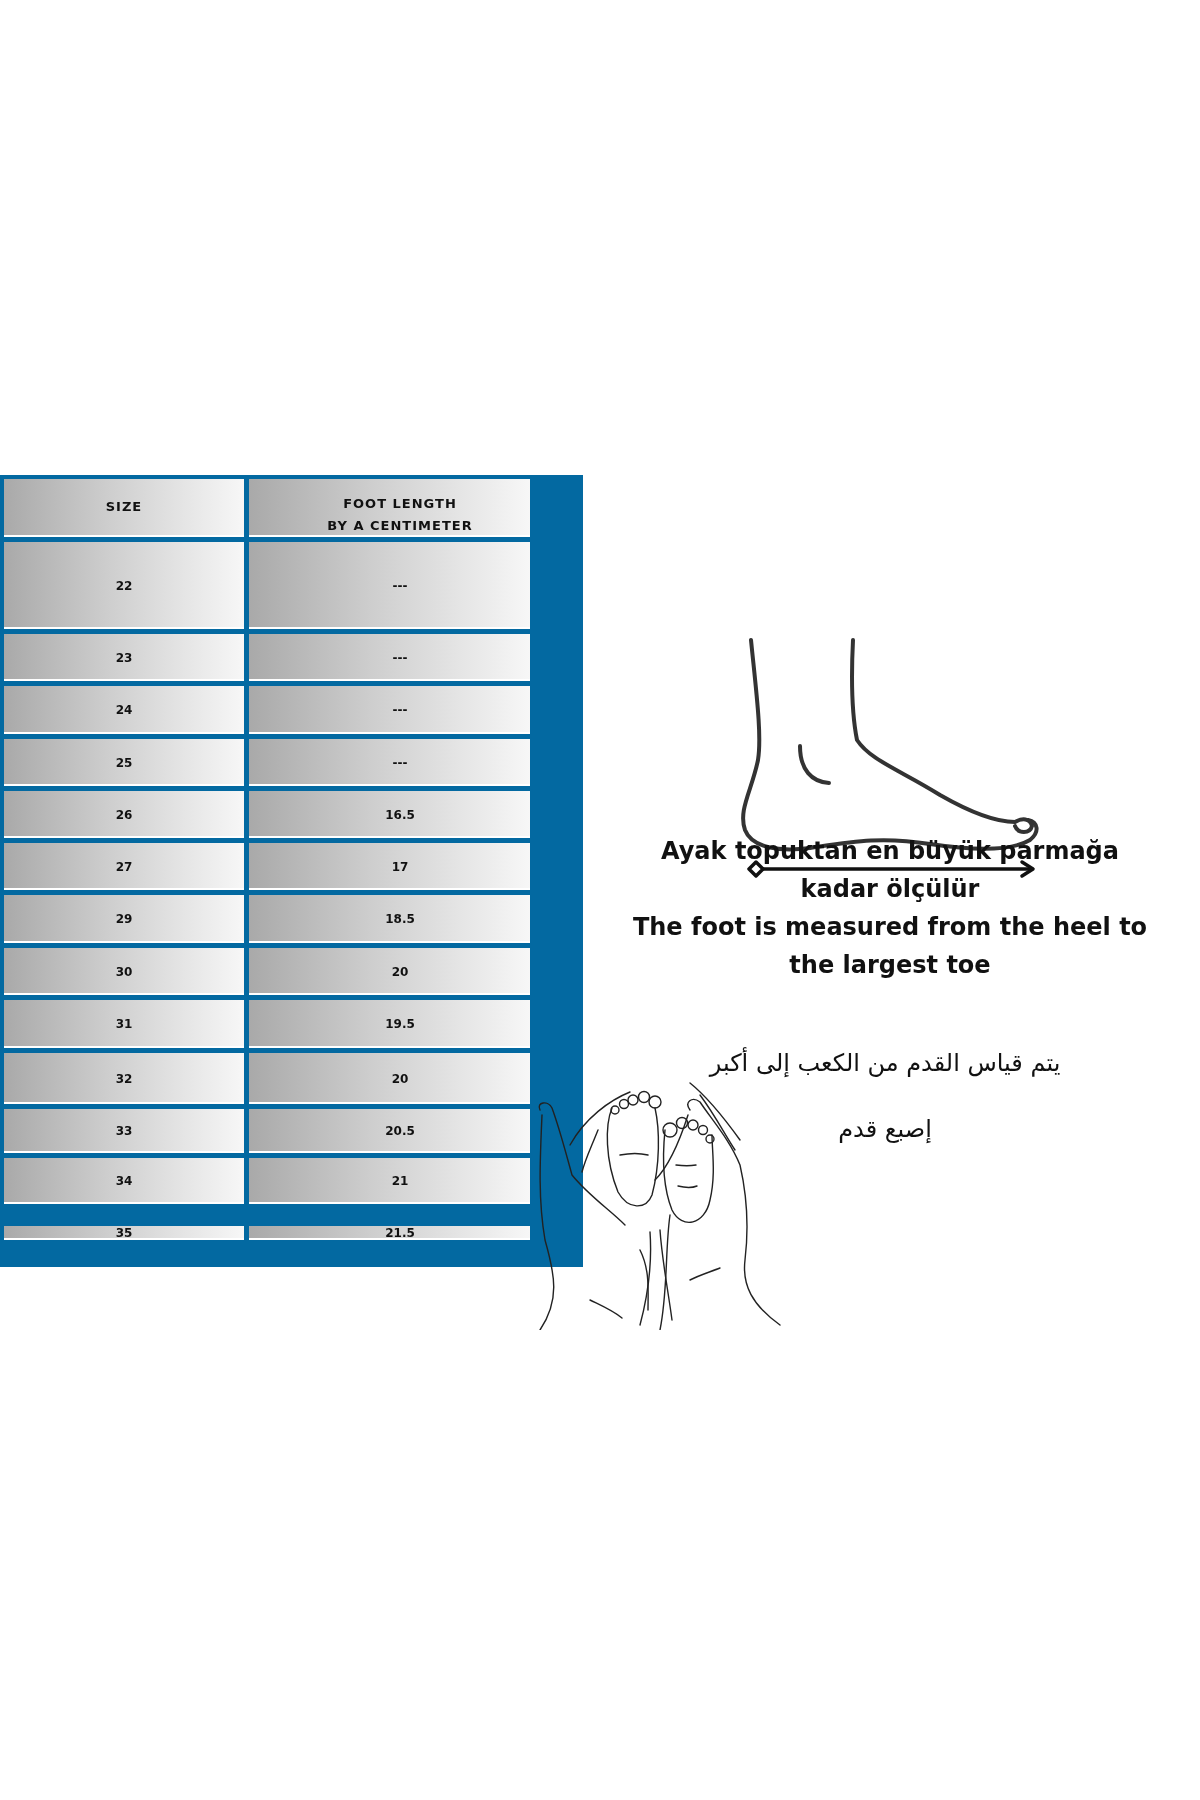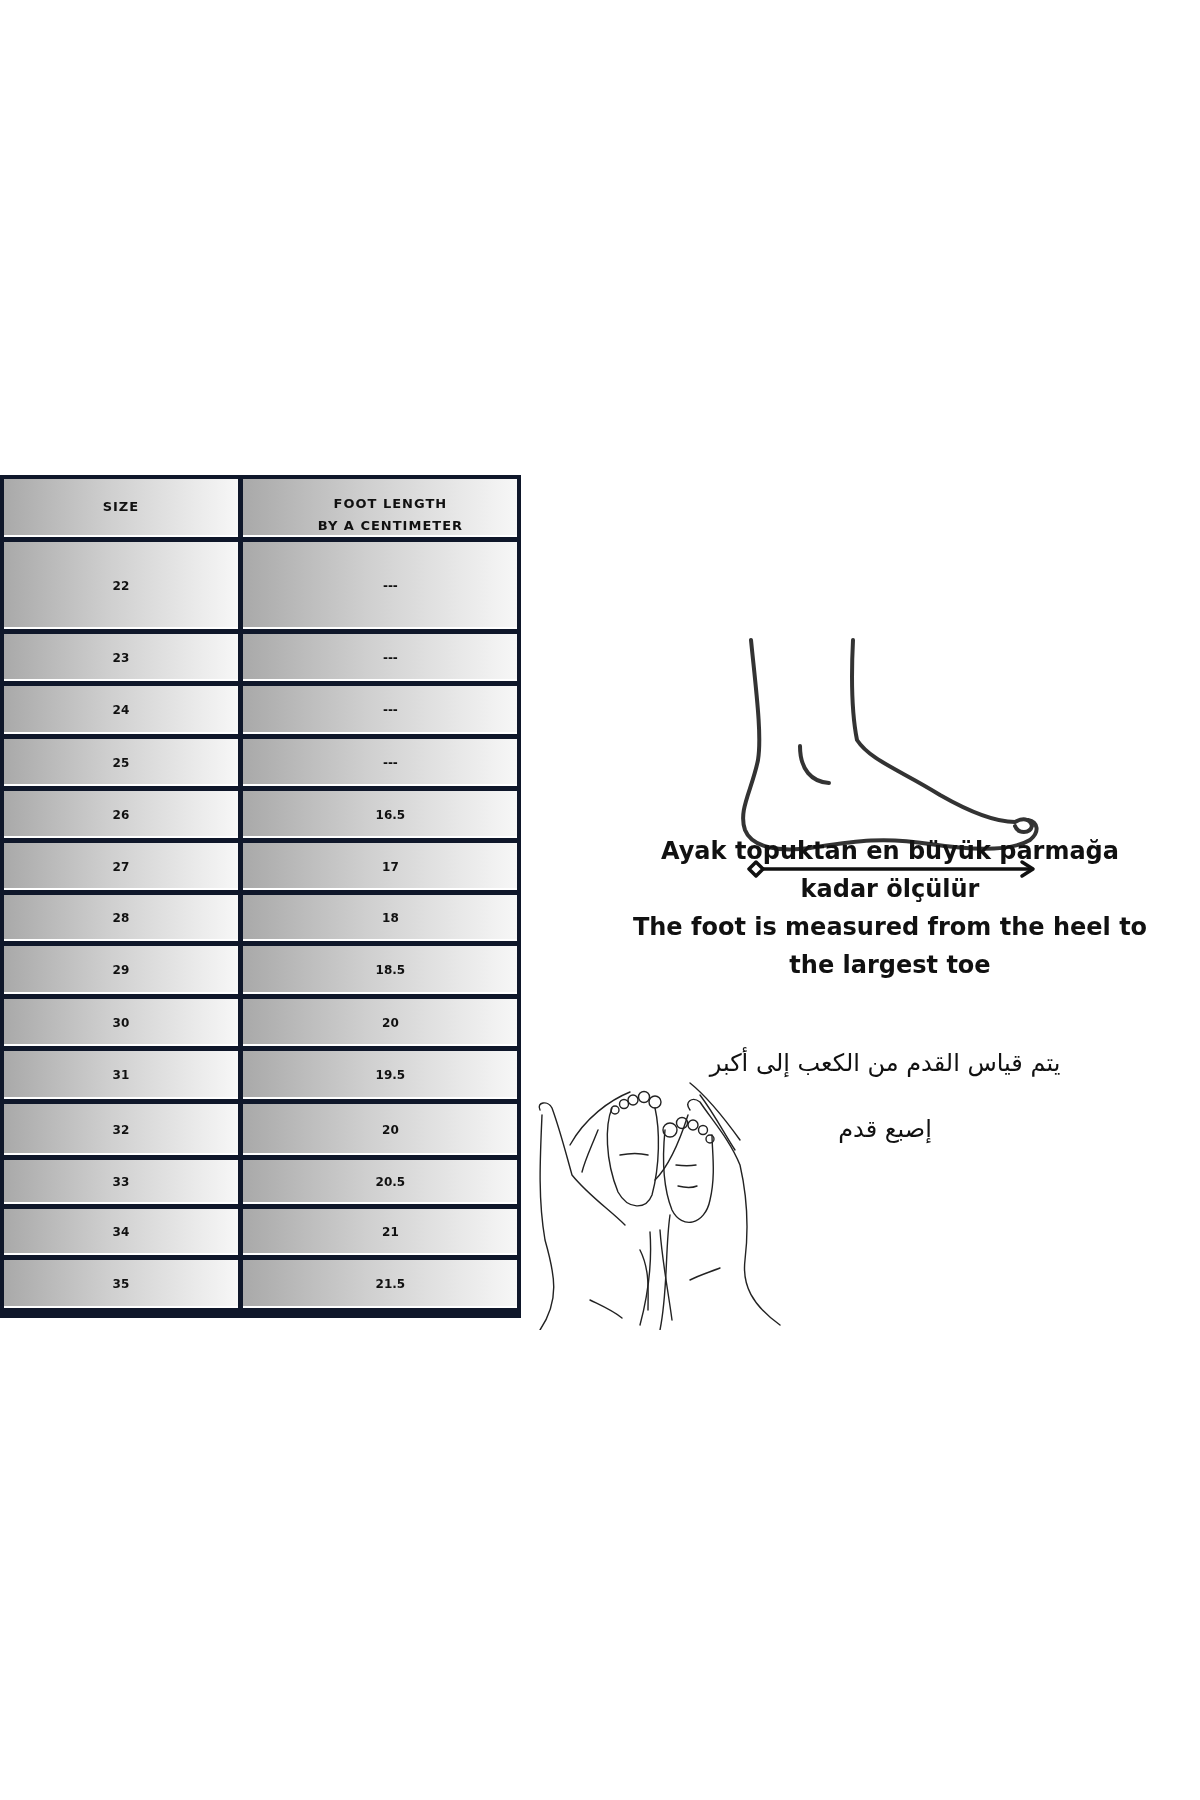--- a/index.html
+++ b/index.html
@@ -11,31 +11,31 @@
       width: 1200px;
       height: 1800px;
       position: relative;
       overflow: hidden;
       font-family: "DejaVu Sans", sans-serif;
     }
     .size-table {
       position: absolute;
       left: 0;
       top: 475px;
-      width: 521px;
-      background: #0f172a;
+      width: 583px;
+      background: #0369a1;
       padding: 4px 4px 4px 4px;
       box-sizing: border-box;
     }
     .row {
       display: flex;
       gap: 5px;
       margin-bottom: 5px;
     }
-    .row:last-child { margin-bottom: 6px; }
+    .row:last-child { margin-bottom: 6px; align-items: center; }
     .cell {
       background: linear-gradient(to right, #a9a9a9 0%, #cfcfcf 45%, #f7f7f7 100%);
       display: flex;
       align-items: center;
       justify-content: center;
       color: #111;
       font-family: "DejaVu Sans", sans-serif;
       font-weight: bold;
       font-size: 12px;
       box-shadow: inset 0 -2px 0 #ffffff;
@@ -129,24 +129,20 @@
     <div class="cell len-col">---</div>
   </div>
   <div class="row" style="height:47px">
     <div class="cell size-col">26</div>
     <div class="cell len-col">16.5</div>
   </div>
   <div class="row" style="height:47px">
     <div class="cell size-col">27</div>
     <div class="cell len-col">17</div>
   </div>
-  <div class="row" style="height:46px">
-    <div class="cell size-col">28</div>
-    <div class="cell len-col">18</div>
-  </div>
   <div class="row" style="height:48px">
     <div class="cell size-col">29</div>
     <div class="cell len-col">18.5</div>
   </div>
   <div class="row" style="height:47px">
     <div class="cell size-col">30</div>
     <div class="cell len-col">20</div>
   </div>
   <div class="row" style="height:48px">
     <div class="cell size-col">31</div>

